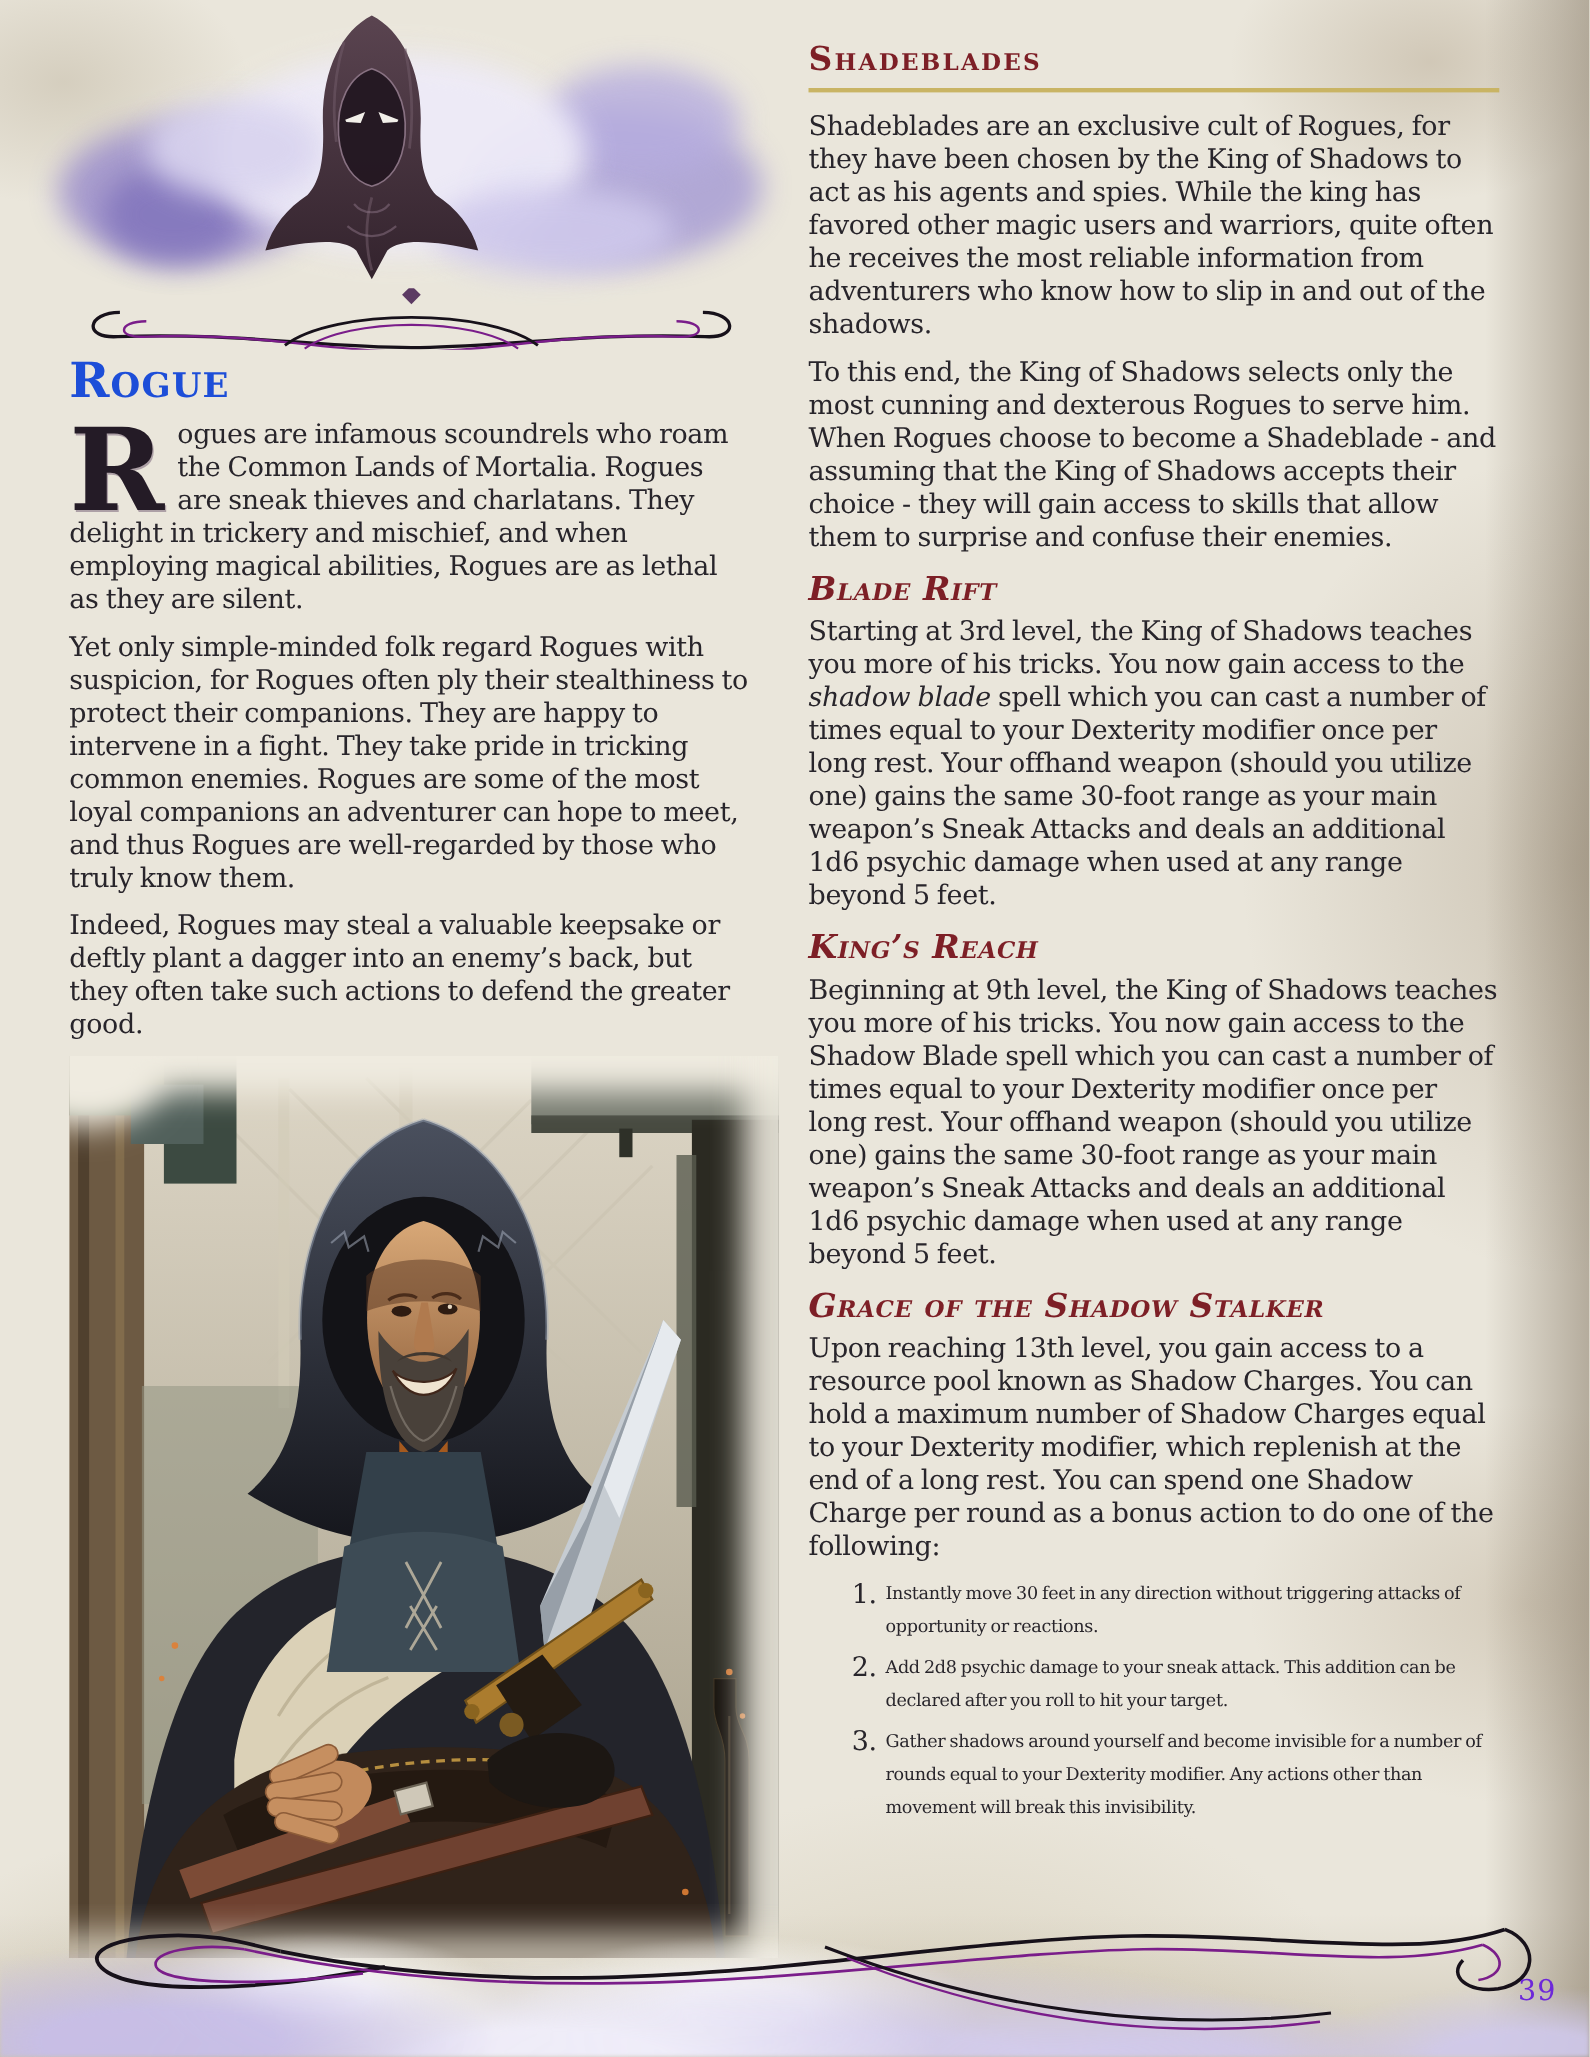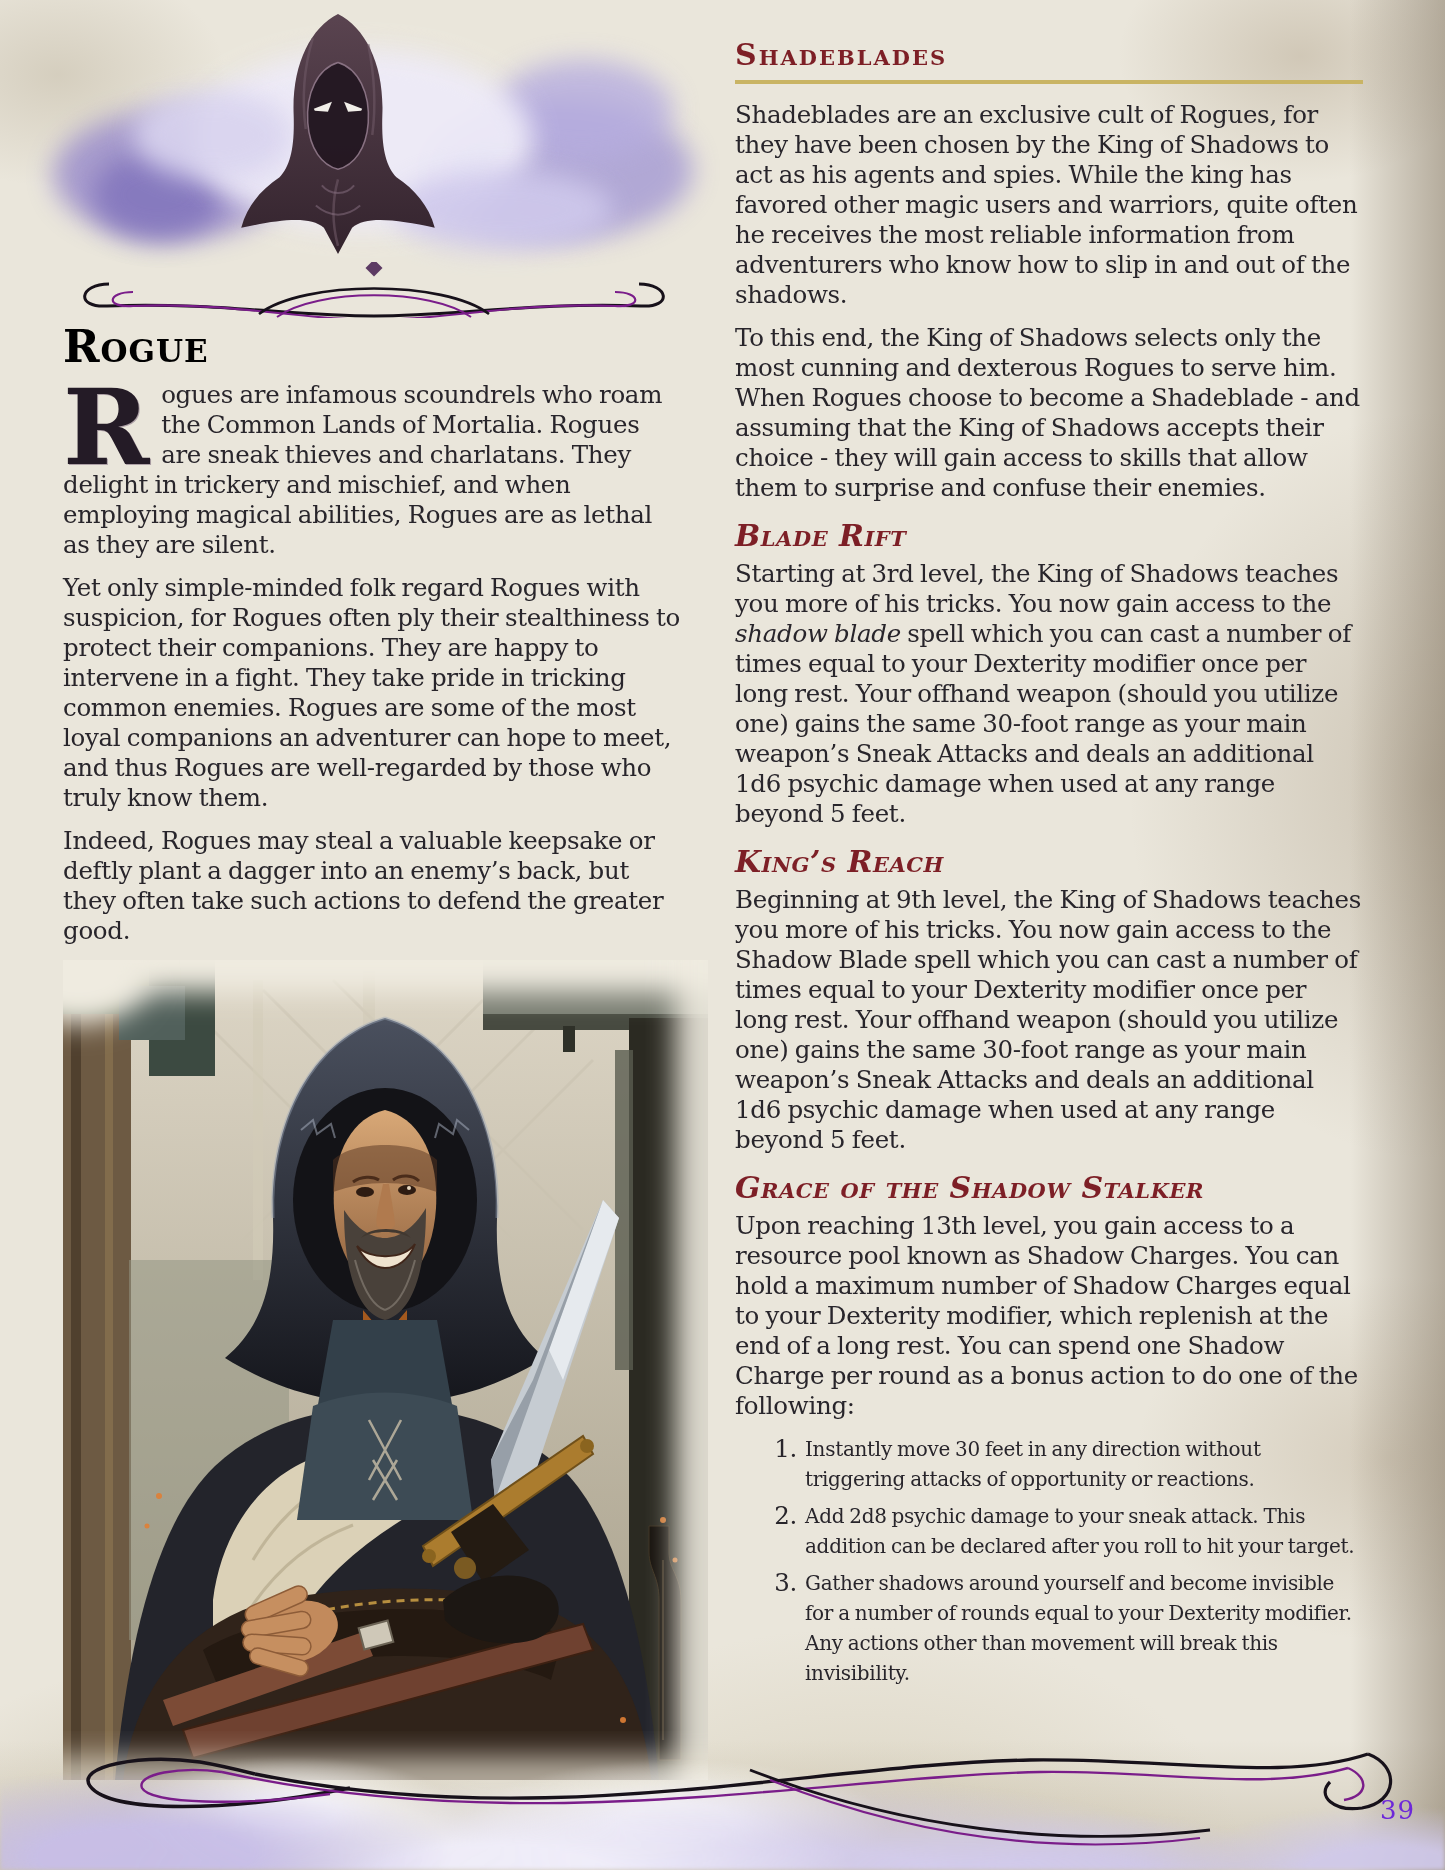--- a/index.html
+++ b/index.html
@@ -25,21 +25,21 @@
   .col-right{position:absolute;left:735px;top:0;width:628px;z-index:2;}
 
   
   p.body{
     margin:0 0 13px 0;font-size:24.5px;line-height:30px;
     letter-spacing:-.3px;word-spacing:-1px;color:#28252b;text-align:left;
   }
   .it{font-style:italic;}
   h1.title{
     margin:6px 0 10px 0;font-weight:600;font-size:44px;line-height:46px;
-    font-variant:small-caps;color:#000000;letter-spacing:1px;
+    font-variant:small-caps;color:#1d4ed8;letter-spacing:1px;
   }
   h2.section{
     margin:34px 0 0 0;font-weight:600;font-size:30px;line-height:42px;
     font-variant:small-caps;color:#7d1f26;letter-spacing:2px;
   }
   .gold-rule{height:4px;background:#c9b464;margin:4px 0 16px 0;border:0;}
   h3.feature{
     margin:16px 0 6px 0;font-weight:600;font-size:30px;line-height:34px;
     font-variant:small-caps;color:#7d1f26;letter-spacing:.5px;font-style:italic;
   }
@@ -57,21 +57,21 @@
   .rogue-art{position:relative;width:645px;height:820px;margin-top:14px;z-index:1;}
   .rogue-art svg{display:block;}
   
   ol.charges{list-style:none;margin:4px 0 0 28px;padding:0;}
   ol.charges li{display:flex;margin:0 0 7px 0;}
   ol.charges .num{
     flex:none;width:34px;text-align:right;margin-right:8px;
     font-size:24.5px;line-height:30px;color:#28252b;letter-spacing:-.3px;
   }
   ol.charges .txt{
-    font-size:20px;line-height:30px;color:#28252b;
+    font-size:16px;line-height:30px;color:#28252b;
     letter-spacing:-.3px;word-spacing:-1px;
   }
   
   .flourish-bottom{position:absolute;left:50px;top:1736px;width:1345px;height:120px;z-index:5;}
   .bottom-clouds{
     position:absolute;left:0;bottom:0;width:100%;height:170px;z-index:4;pointer-events:none;
     background:
       radial-gradient(ellipse 430px 120px at 10% 92%, rgba(199,190,232,.95) 25%, rgba(199,190,232,0) 72%),
       radial-gradient(ellipse 520px 130px at 34% 102%, rgba(240,238,250,.95) 22%, rgba(240,238,250,0) 70%),
       radial-gradient(ellipse 620px 150px at 55% 112%, rgba(211,204,238,.9) 28%, rgba(211,204,238,0) 75%),

